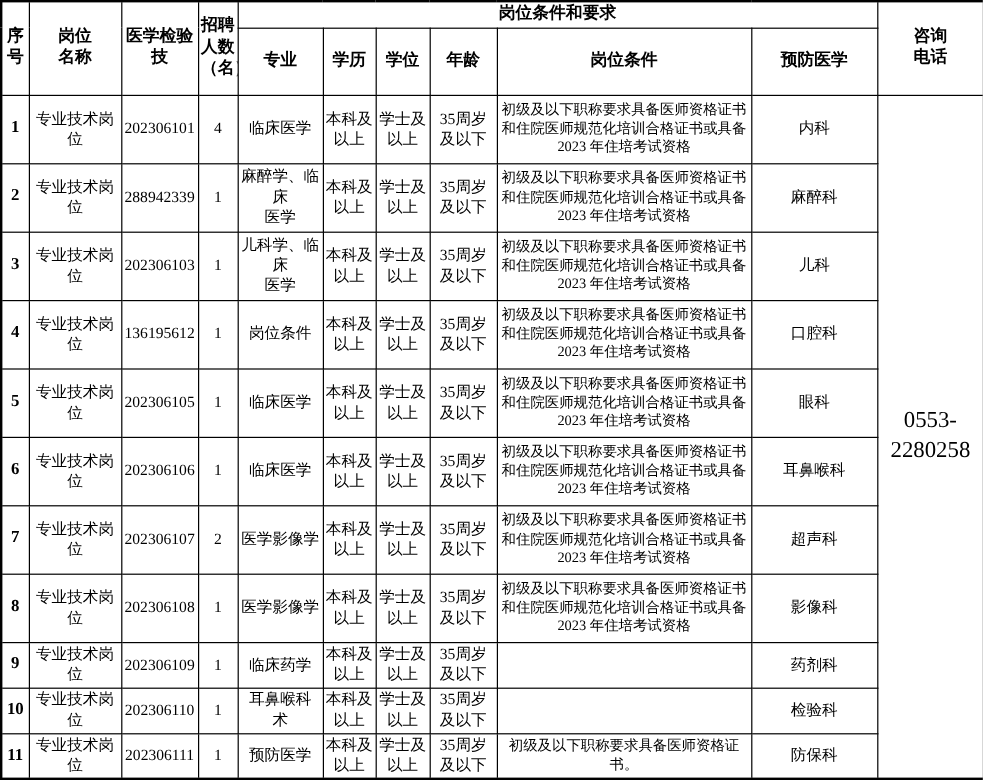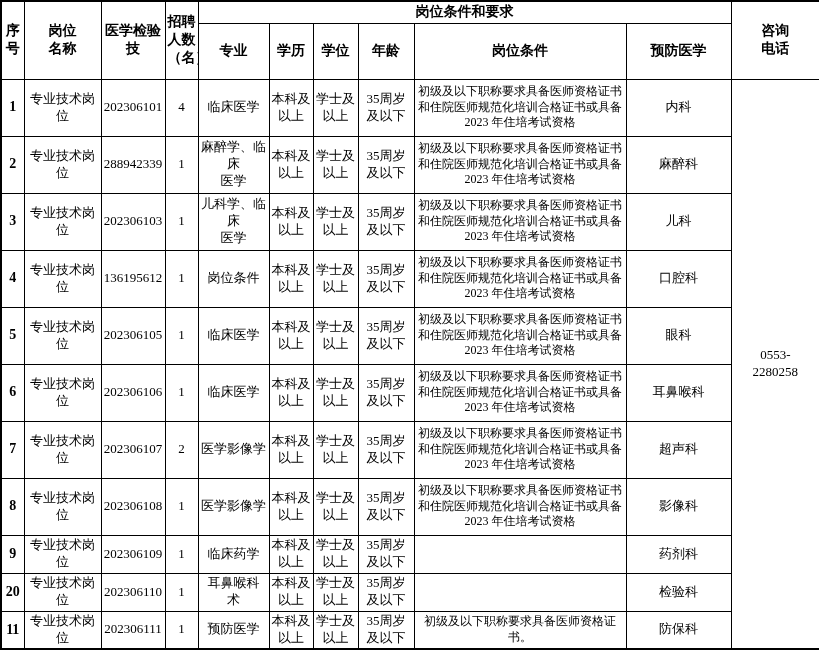--- a/index.html
+++ b/index.html
@@ -25,21 +25,21 @@
     white-space: pre-line;
     line-height: 1.3;
   }
   thead th {
     font-weight: bold;
     font-size: 14px;
   }
   tbody td { font-size: 13px; }
   td.c-serial { font-weight: bold; font-size: 14px; }
   td.c-cond   { font-size: 12px; line-height: 1.3; }
-  td.c-phone  { font-size: 13px; }
+  td.c-phone  { font-size: 19px; }
   
   tr.hdr-top  { height: 22px; }
   tr.hdr-sub  { height: 56px; }
   tr.r-tall   { height: 57px; }
   tr.r-short  { height: 38px; }
 </style>
 </head>
 <body>
 
 <table class="recruit">
@@ -210,21 +210,21 @@
       <td>本科及
 以上</td>
       <td>学士及
 以上</td>
       <td>35周岁
 及以下</td>
       <td class="c-cond"></td>
       <td>药剂科</td>
     </tr>
     <tr class="r-short">
-      <td class="c-serial">20</td>
+      <td class="c-serial">10</td>
       <td>专业技术岗位</td>
       <td>202306110</td>
       <td>1</td>
       <td>耳鼻喉科
 术</td>
       <td>本科及
 以上</td>
       <td>学士及
 以上</td>
       <td>35周岁

